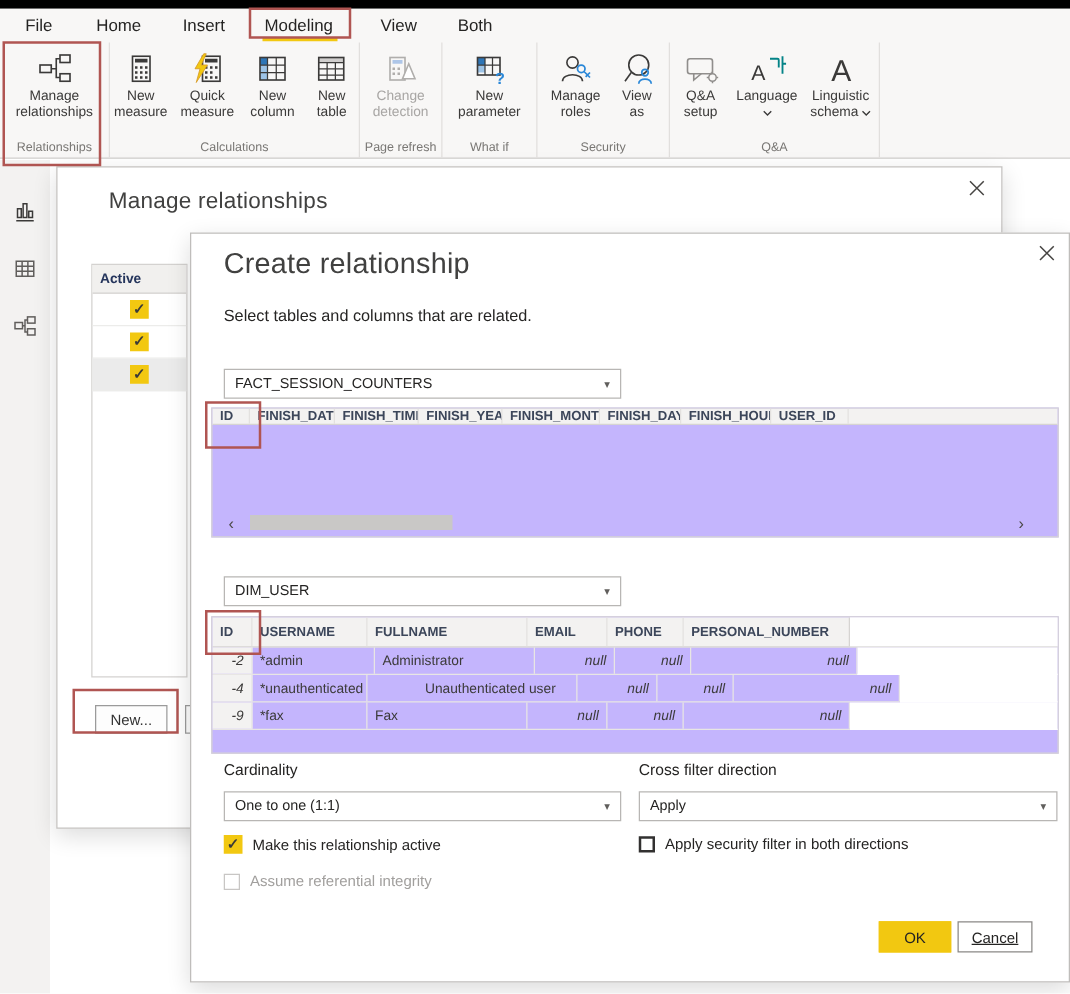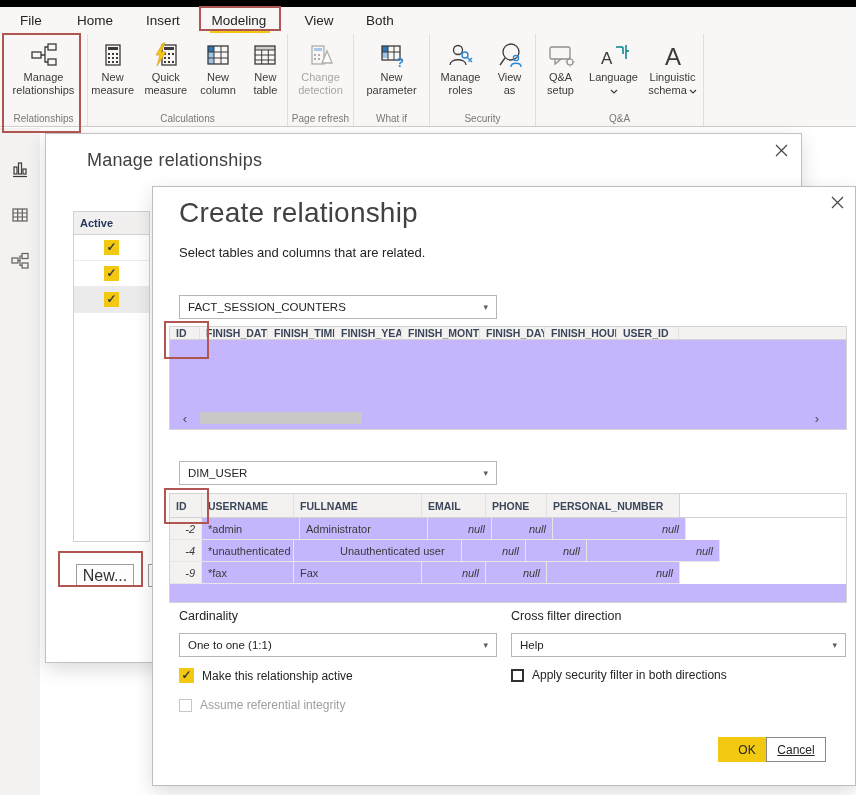--- a/index.html
+++ b/index.html
@@ -31,24 +31,24 @@
   .dlg-title { font-weight:300; color:#414140; letter-spacing:.2px; }
   .closebtn { position:absolute; cursor:pointer; width:16px; height:16px; display:flex; align-items:center; justify-content:center; }
   
   #manage-dialog { left:45px; top:133px; width:757px; height:530px; z-index:5; }
   #manage-dialog .dlg-title { position:absolute; left:27px; top:16px; font-size:18px;margin-left:14px; }
   .active-table { position:absolute; left:27px; top:77px; width:77px; height:331px; border:1px solid #d4d2d0; background:#fff; }
   .active-head { height:23px; background:#f1f0ee; border-bottom:1px solid #d4d2d0; font-size:11px; font-weight:bold; color:#25355c; line-height:23px; padding-left:6px; }
   .active-row { height:26px; display:flex; align-items:center; justify-content:center; border-bottom:1px solid #ececea; }
   .active-row.sel { background:#ebebeb; }
   .cb-yellow { width:15px; height:15px; background:#f2c811; color:#3a3a38; font-size:12px; font-weight:bold; line-height:15px; text-align:center; cursor:pointer; }
-  .pbtn { position:absolute; height:23px; background:#fdfdfd; border:1px solid #9b9b9b; font-size:16px; color:#333; text-align:center; cursor:pointer; font-family:"Liberation Sans", sans-serif; }
+  .pbtn { position:absolute; height:23px; background:#fdfdfd; border:1px solid #9b9b9b; font-size:12px; color:#333; text-align:center; cursor:pointer; font-family:"Liberation Sans", sans-serif; }
   
   #create-dialog { left:152px; top:186px; width:704px; height:600px; z-index:10; border-color:#bfbdbb; }
-  #create-dialog .dlg-title { position:absolute; left:26px; top:10px; font-size:28px;text-align:right; }
+  #create-dialog .dlg-title { position:absolute; left:26px; top:10px; font-size:23px;text-align:right; }
   .subtitle { position:absolute; left:26px; top:58px; font-size:13px; color:#252423; }
   .dd { position:absolute; height:24px; border:1px solid #b8b6b4; background:#fff; font-size:11.5px; color:#252423; display:flex; align-items:center; justify-content:space-between; padding:0 8px; cursor:pointer; }
   .dd .caret { color:#605e5c; font-size:9px; }
   .ptable { position:absolute; background:#c4b5fd; border:1px solid #d6d4d2; }
   .phead { display:flex; background:#f3f2f1; border-bottom:1px solid #d6d4d2; }
   .phead .hcell { font-size:10.5px; font-weight:bold; color:#3c465a; padding:0 6px; display:flex; align-items:center; border-right:1px solid #e3e1df; white-space:nowrap; overflow:hidden; }
   .phead .hcell:last-child { border-right:none; }
   .prow { display:flex; border-bottom:1px solid #e8e6e4; }
   .pcell { font-size:11px; color:#3b3a39; padding:0 6px; display:flex; align-items:center; border-right:1px solid #e8e6e4; white-space:nowrap; overflow:hidden; }
   .pcell.num, .pcell.null { justify-content:flex-end; font-style:italic; }
@@ -411,38 +411,38 @@
       </div>
     </div>
 
     <div class="fieldlbl" style="left:26px;top:422px;">Cardinality</div>
     <div class="dd" style="left:26px;top:446px;width:318px;">
       <span>One to one (1:1)</span>
       <span class="caret">▾</span>
     </div>
     <div class="fieldlbl" style="left:358px;top:422px;">Cross filter direction</div>
     <div class="dd" style="left:358px;top:446px;width:335px;">
-      <span>Help</span>
+      <span>Apply</span>
       <span class="caret">▾</span>
     </div>
 
     <div class="chkrow" style="left:26px;top:481px;">
       <span class="cb-yellow">✓</span>
       <span class="lab">Make this relationship active</span>
     </div>
     <div class="chkrow" style="left:358px;top:481px;">
       <span class="cb-empty"></span>
       <span class="lab">Apply security filter in both directions</span>
     </div>
     <div class="chkrow disabled" style="left:26px;top:511px;">
       <span class="cb-disabled"></span>
       <span class="lab">Assume referential integrity</span>
     </div>
 
-    <button class="btn-ok" style="left:565px;top:550px;">OK</button>
+    <button class="btn-ok" style="left:550px;top:550px;">OK</button>
     <button class="btn-cancel" style="left:613px;top:550px;text-decoration:underline;">Cancel</button>
   </div>
 
   <div class="redbox" style="left:199px;top:6px;width:82px;height:25px;"></div>
   <div class="redbox" style="left:2px;top:33px;width:79px;height:100px;"></div>
   <div class="redbox" style="left:58px;top:551px;width:85px;height:36px;z-index:6;"></div>
   <div class="redbox" style="left:164px;top:321px;width:45px;height:38px;z-index:20;"></div>
   <div class="redbox" style="left:164px;top:488px;width:45px;height:36px;z-index:20;"></div>
 
 </div>

